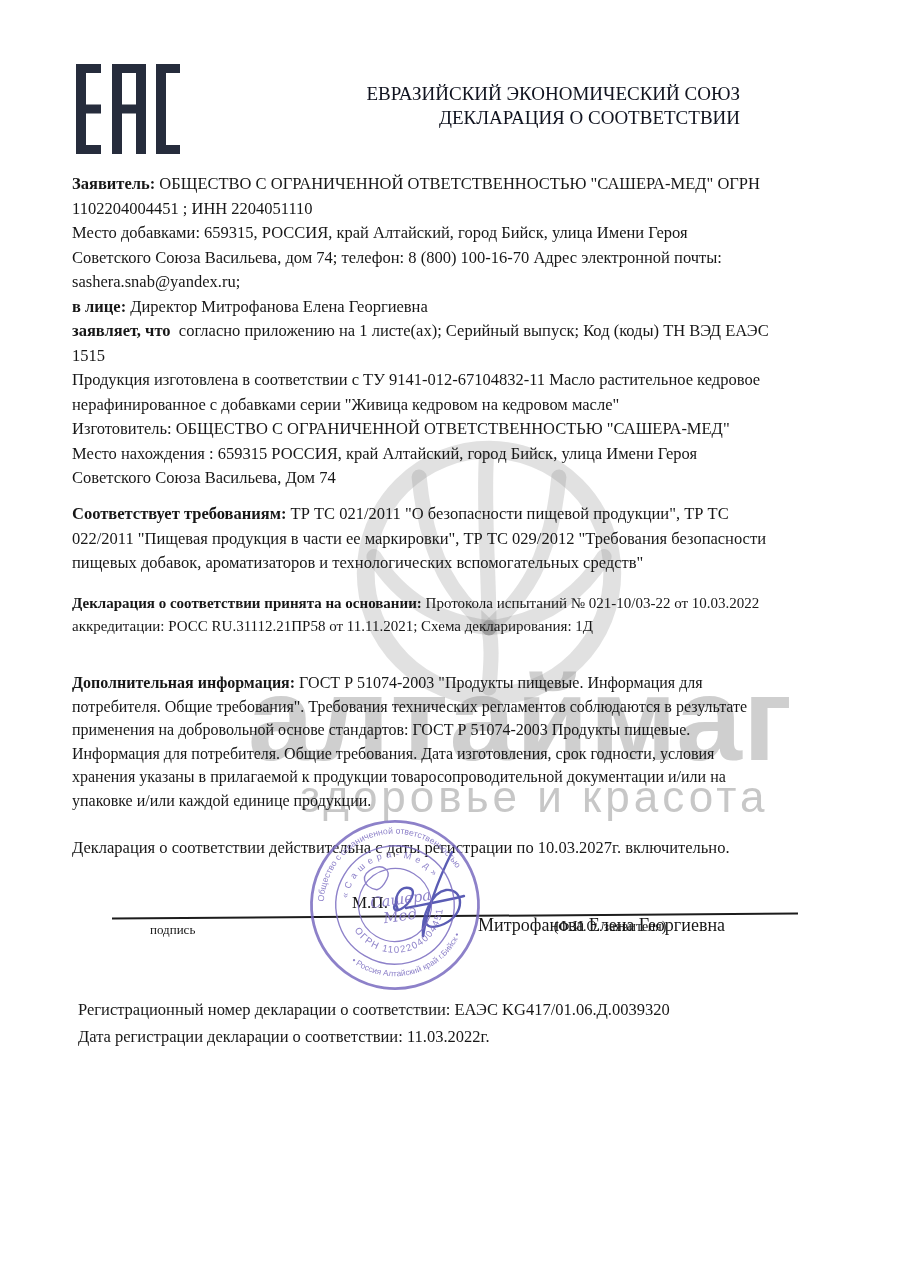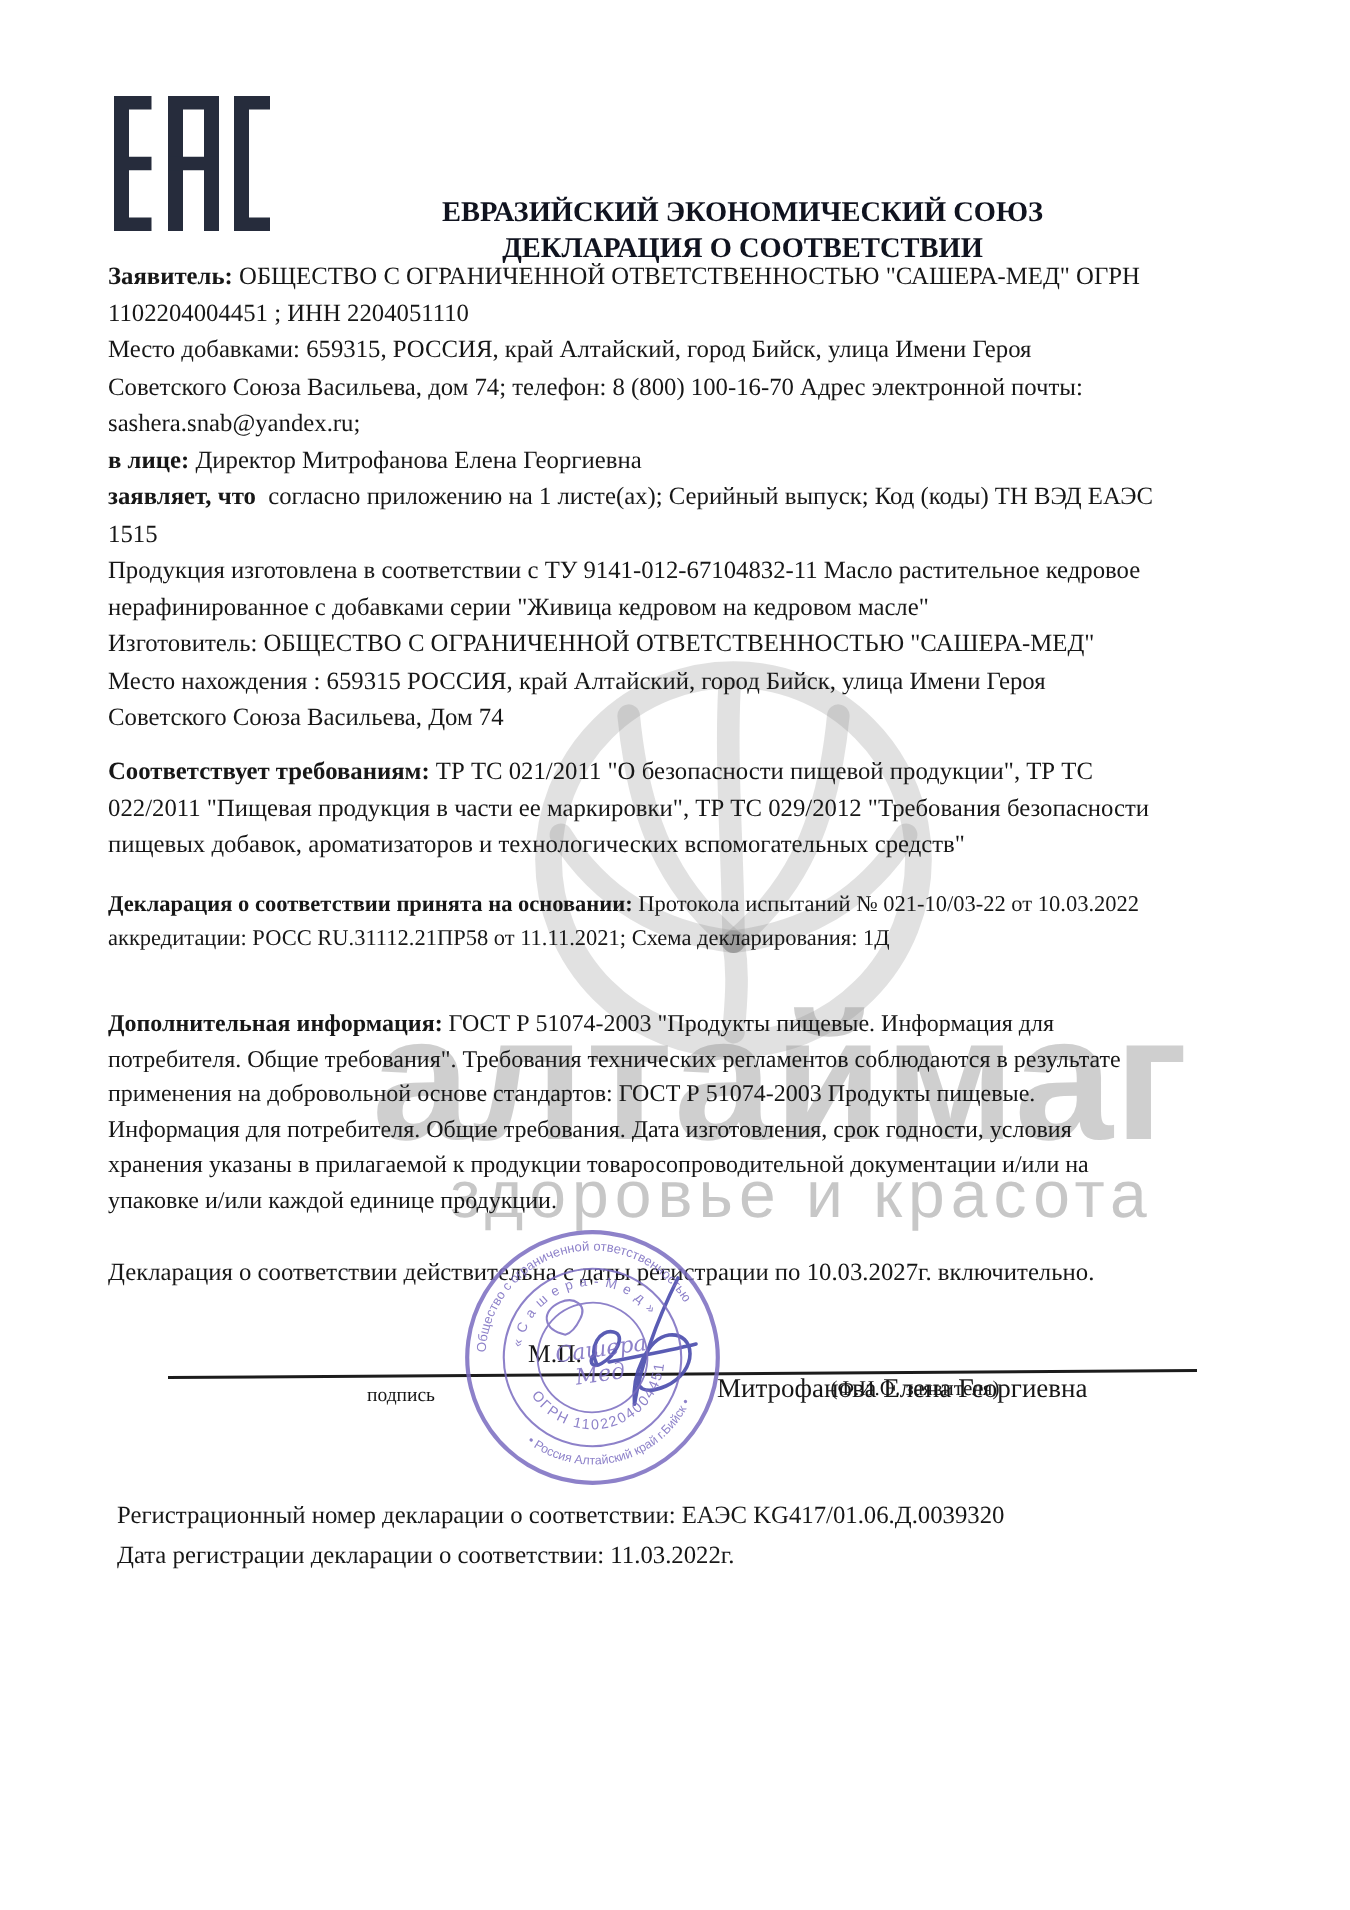--- a/index.html
+++ b/index.html
@@ -18,32 +18,32 @@
   }
   .wm-tagline{
     position:absolute;left:300px;top:772px;z-index:1;
     font-family:"Liberation Sans", sans-serif;font-weight:normal;
     font-size:44px;color:#9a9a9a;opacity:.55;letter-spacing:4px;white-space:nowrap;
   }
   
   .eac{position:absolute;left:76px;top:64px;width:104px;height:90px;z-index:2;}
   .doc-title{
     position:absolute;left:250px;top:82px;width:490px;z-index:2;
-    text-align:center;font-weight:bold;font-size:19px;line-height:24px;color:#10131f;margin-top:48px;
+    text-align:right;font-weight:normal;font-size:19px;line-height:24px;color:#10131f;
   }
   
   .sec{position:absolute;left:72px;width:790px;z-index:2;white-space:nowrap;}
   .sec .ln{line-height:24.5px;font-size:16.5px;}
   .sec-basis .ln{line-height:23px;font-size:15px;}
   .sec-additional .ln{line-height:23.5px;font-size:16px;}
   .sec .ln b{font-weight:bold;}
   
   .sign-line{position:absolute;left:112px;top:915px;width:686px;border-top:2px solid #1c1c1c;
     transform:rotate(-0.4deg);z-index:2;}
-  .lbl-podpis{position:absolute;left:150px;top:922px;width:140px;text-align:right;
+  .lbl-podpis{position:absolute;left:150px;top:922px;width:140px;text-align:left;
     font-size:13px;z-index:2;}
   .lbl-mp{position:absolute;left:352px;top:893px;font-size:17px;z-index:2;}
   .sig-name{position:absolute;left:478px;top:891px;font-size:18px;z-index:2;white-space:nowrap;margin-top:24px;}
   .lbl-fio{position:absolute;left:520px;top:919px;width:180px;text-align:center;
     font-size:14px;z-index:2;}
   .stamp{position:absolute;left:308px;top:818px;width:174px;height:174px;z-index:3;opacity:.85;}
   .sig{position:absolute;left:378px;top:846px;width:130px;height:96px;z-index:3;}
   
   .sec-reg{top:996px;left:78px;}
   .sec-reg .ln{line-height:27px;font-size:16.5px;}

